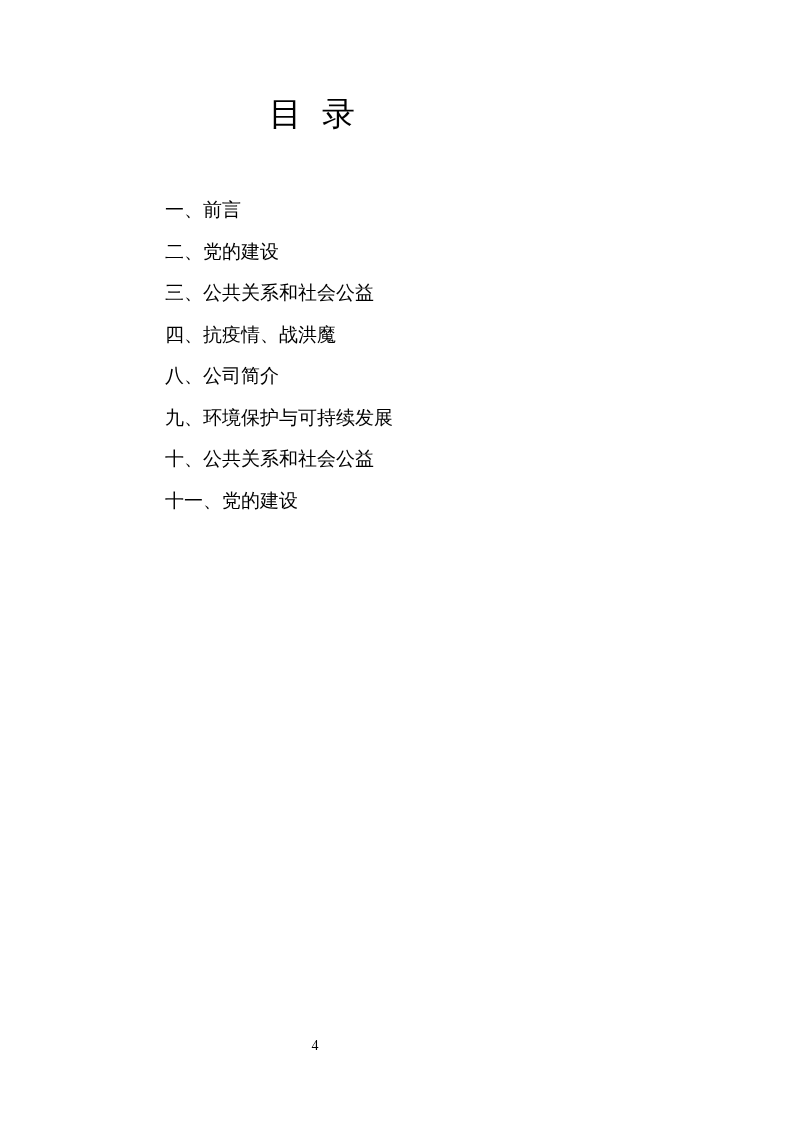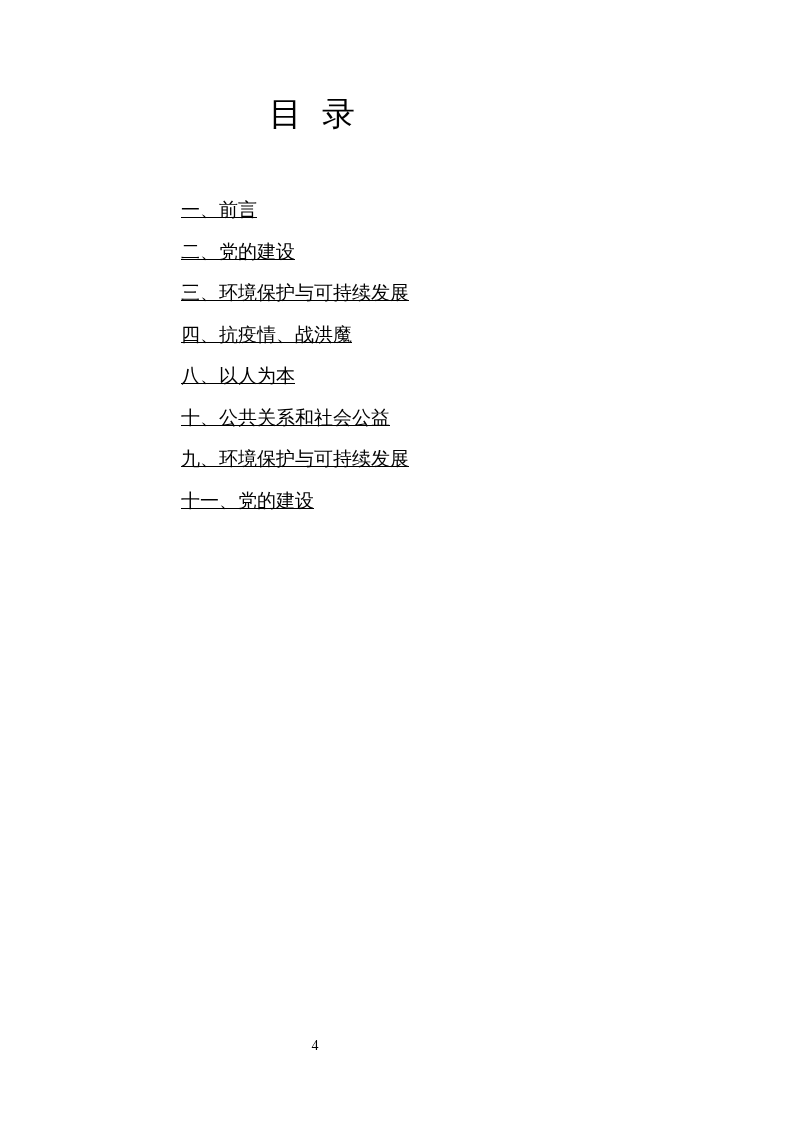--- a/index.html
+++ b/index.html
@@ -25,26 +25,25 @@
     margin: 0;
     padding-top: 92px;
     text-align: center;
     font-size: 33px;
     font-weight: normal;
     letter-spacing: 0.18em;
     font-family: "Liberation Serif", "DejaVu Serif", serif;
     color: #000000;
   }
   .toc {
-    margin: 16px;
+    margin: 0;
     padding: 0;
     list-style: none;
     margin-top: 52px;
     padding-left: 165px;
-    text-decoration: underline;
   }
   .toc-entry {
     font-size: 19px;
     line-height: 41.5px;
     color: #000000;
     white-space: nowrap;
     font-family: "Liberation Serif", "DejaVu Serif", serif;
   }
   .page-number {
     position: absolute;
@@ -60,23 +59,23 @@
 </head>
 <body>
 
 <div class="page">
 
   <h1 class="doc-title">目    录</h1>
 
   <ul class="toc">
     <li class="toc-entry">一、前言</li>
     <li class="toc-entry">二、党的建设</li>
-    <li class="toc-entry">三、环境保护与可持续发展</li>
+    <li class="toc-entry">三、公共关系和社会公益</li>
     <li class="toc-entry">四、抗疫情、战洪魔</li>
-    <li class="toc-entry">八、以人为本</li>
+    <li class="toc-entry">八、公司简介</li>
+    <li class="toc-entry">九、环境保护与可持续发展</li>
     <li class="toc-entry">十、公共关系和社会公益</li>
-    <li class="toc-entry">九、环境保护与可持续发展</li>
     <li class="toc-entry">十一、党的建设</li>
   </ul>
 
   <div class="page-number">4</div>
 
 </div>
 
 </body></html>

